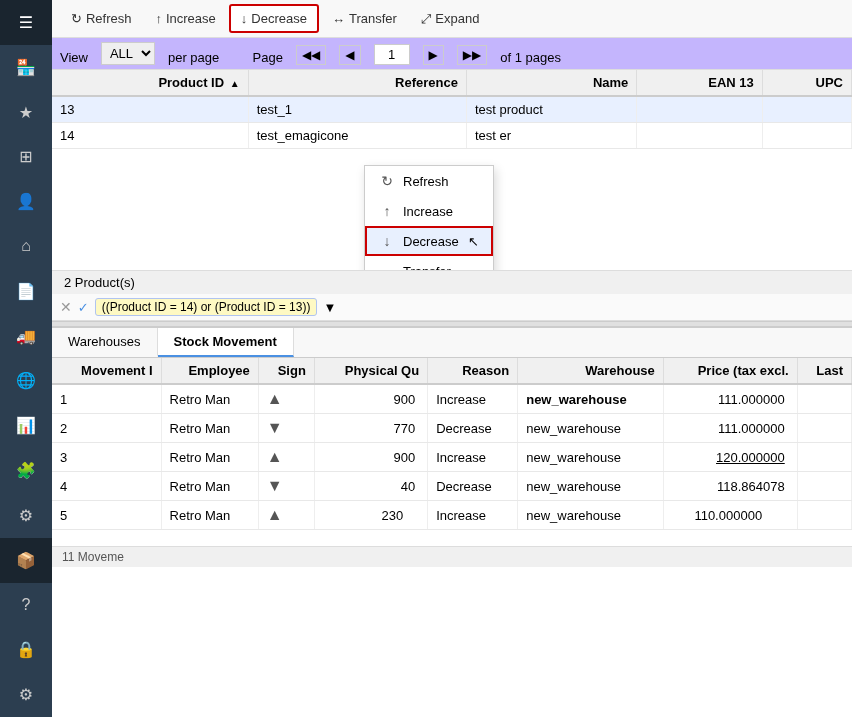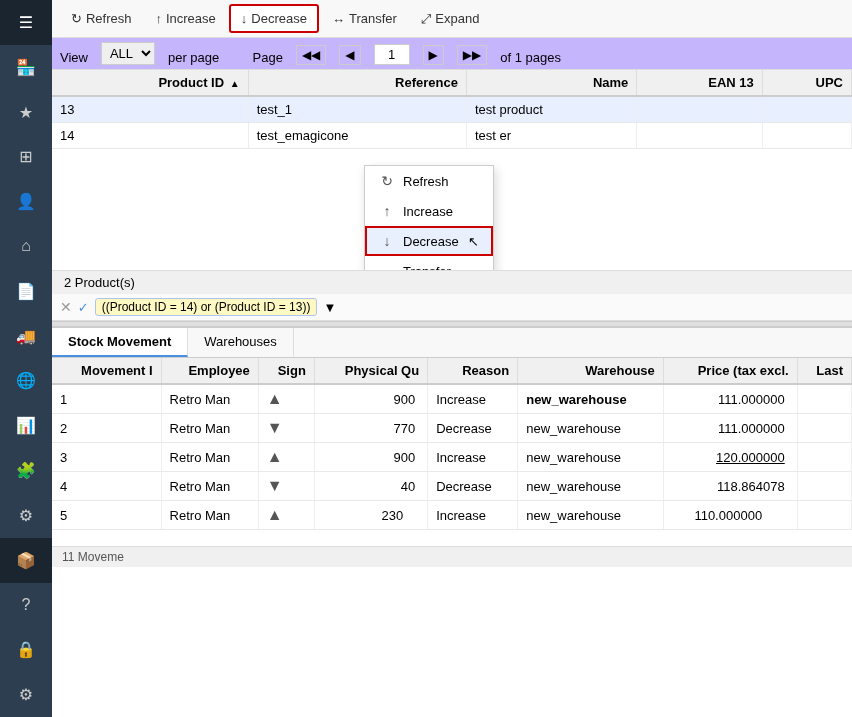--- a/index.html
+++ b/index.html
@@ -361,25 +361,25 @@
     <span class="filter-tag">((Product ID = 14) or (Product ID = 13))</span>
     <span style="cursor:pointer;">▼</span>
   </div>
 
   <div style="background: #e0e0e0; height: 6px; border-top: 1px solid #ccc; border-bottom: 1px solid #ccc; text-align: center; cursor: row-resize;">
     <span style="font-size: 10px; color: #aaa; line-height: 6px;">· · ·</span>
   </div>
 
   <div class="bottom-panel">
     <div class="tabs-bar">
+      <div class="tab">
+        <span>Warehouses</span>
+      </div>
       <div class="tab active">
         <span>Stock Movement</span>
-      </div>
-      <div class="tab">
-        <span>Warehouses</span>
       </div>
     </div>
 
     <div class="bottom-table-wrap">
       <table>
         <thead>
           <tr>
             <th>Movement I</th>
             <th>Employee</th>
             <th>Sign</th>

